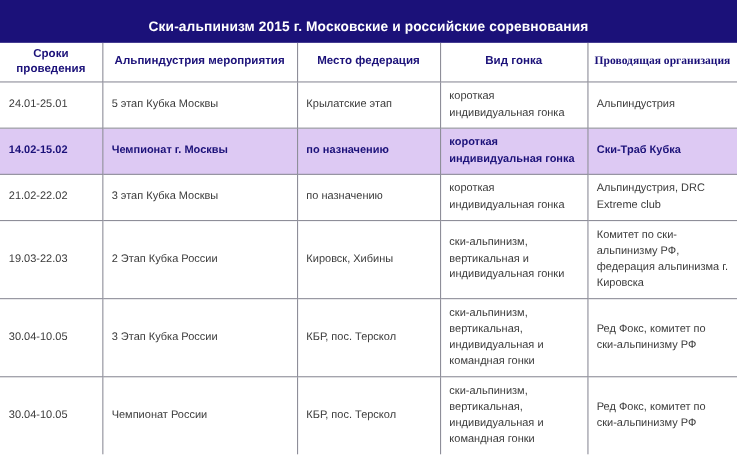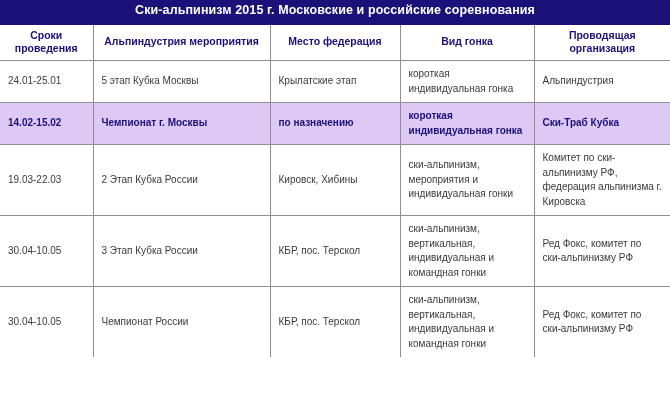--- a/index.html
+++ b/index.html
@@ -21,41 +21,41 @@
     table-layout: fixed;
   }
 
   
   .title-bar td {
     background: #1b1179;
     color: #ffffff;
     font-size: 12.5px;
     font-weight: bold;
     text-align: center;
-    padding: 4px 4px 7px 4px;
+    padding: 18px 4px 7px 4px;
     border: none;
     letter-spacing: 0.1px;
     line-height: 1.1;
   }
 
   
   .header-row th {
     background: #ffffff;
     color: #1b1179;
     font-size: 10.5px;
     font-weight: bold;
     text-align: center;
     vertical-align: middle;
     padding: 4px 5px 5px 5px;
     line-height: 1.25;
     border-right: 1px solid #8e8e99;
     border-bottom: 1px solid #8e8e99;
     border-top: none;
   }
-  .header-row th:last-child { border-right: none; }
+  .header-row th:last-child { border-right: none; font-family: Liberation Serif, serif; }
 
   
   .data-row td {
     background: #ffffff;
     color: #3a3a3a;
     font-size: 10px;
     vertical-align: middle;
     padding: 6px 8px;
     line-height: 1.45;
     border-right: 1px solid #8e8e99;
@@ -113,24 +113,31 @@
         <td>Альпиндустрия</td>
       </tr>
       <tr class="data-row is-highlighted">
         <td>14.02-15.02</td>
         <td>Чемпионат г. Москвы</td>
         <td>по назначению</td>
         <td>короткая индивидуальная гонка</td>
         <td>Ски-Траб Кубка</td>
       </tr>
       <tr class="data-row">
+        <td>21.02-22.02</td>
+        <td>3 этап Кубка Москвы</td>
+        <td>по назначению</td>
+        <td>короткая индивидуальная гонка</td>
+        <td>Альпиндустрия, DRC Extreme club</td>
+      </tr>
+      <tr class="data-row">
         <td>19.03-22.03</td>
         <td>2 Этап Кубка России</td>
         <td>Кировск, Хибины</td>
-        <td>ски-альпинизм, мероприятия и индивидуальная гонки</td>
+        <td>ски-альпинизм, вертикальная и индивидуальная гонки</td>
         <td>Комитет по ски-альпинизму РФ, федерация альпинизма г. Кировска</td>
       </tr>
       <tr class="data-row">
         <td>30.04-10.05</td>
         <td>3 Этап Кубка России</td>
         <td>КБР, пос. Терскол</td>
         <td>ски-альпинизм, вертикальная, индивидуальная и командная гонки</td>
         <td>Ред Фокс, комитет по ски-альпинизму РФ</td>
       </tr>
       <tr class="data-row">

